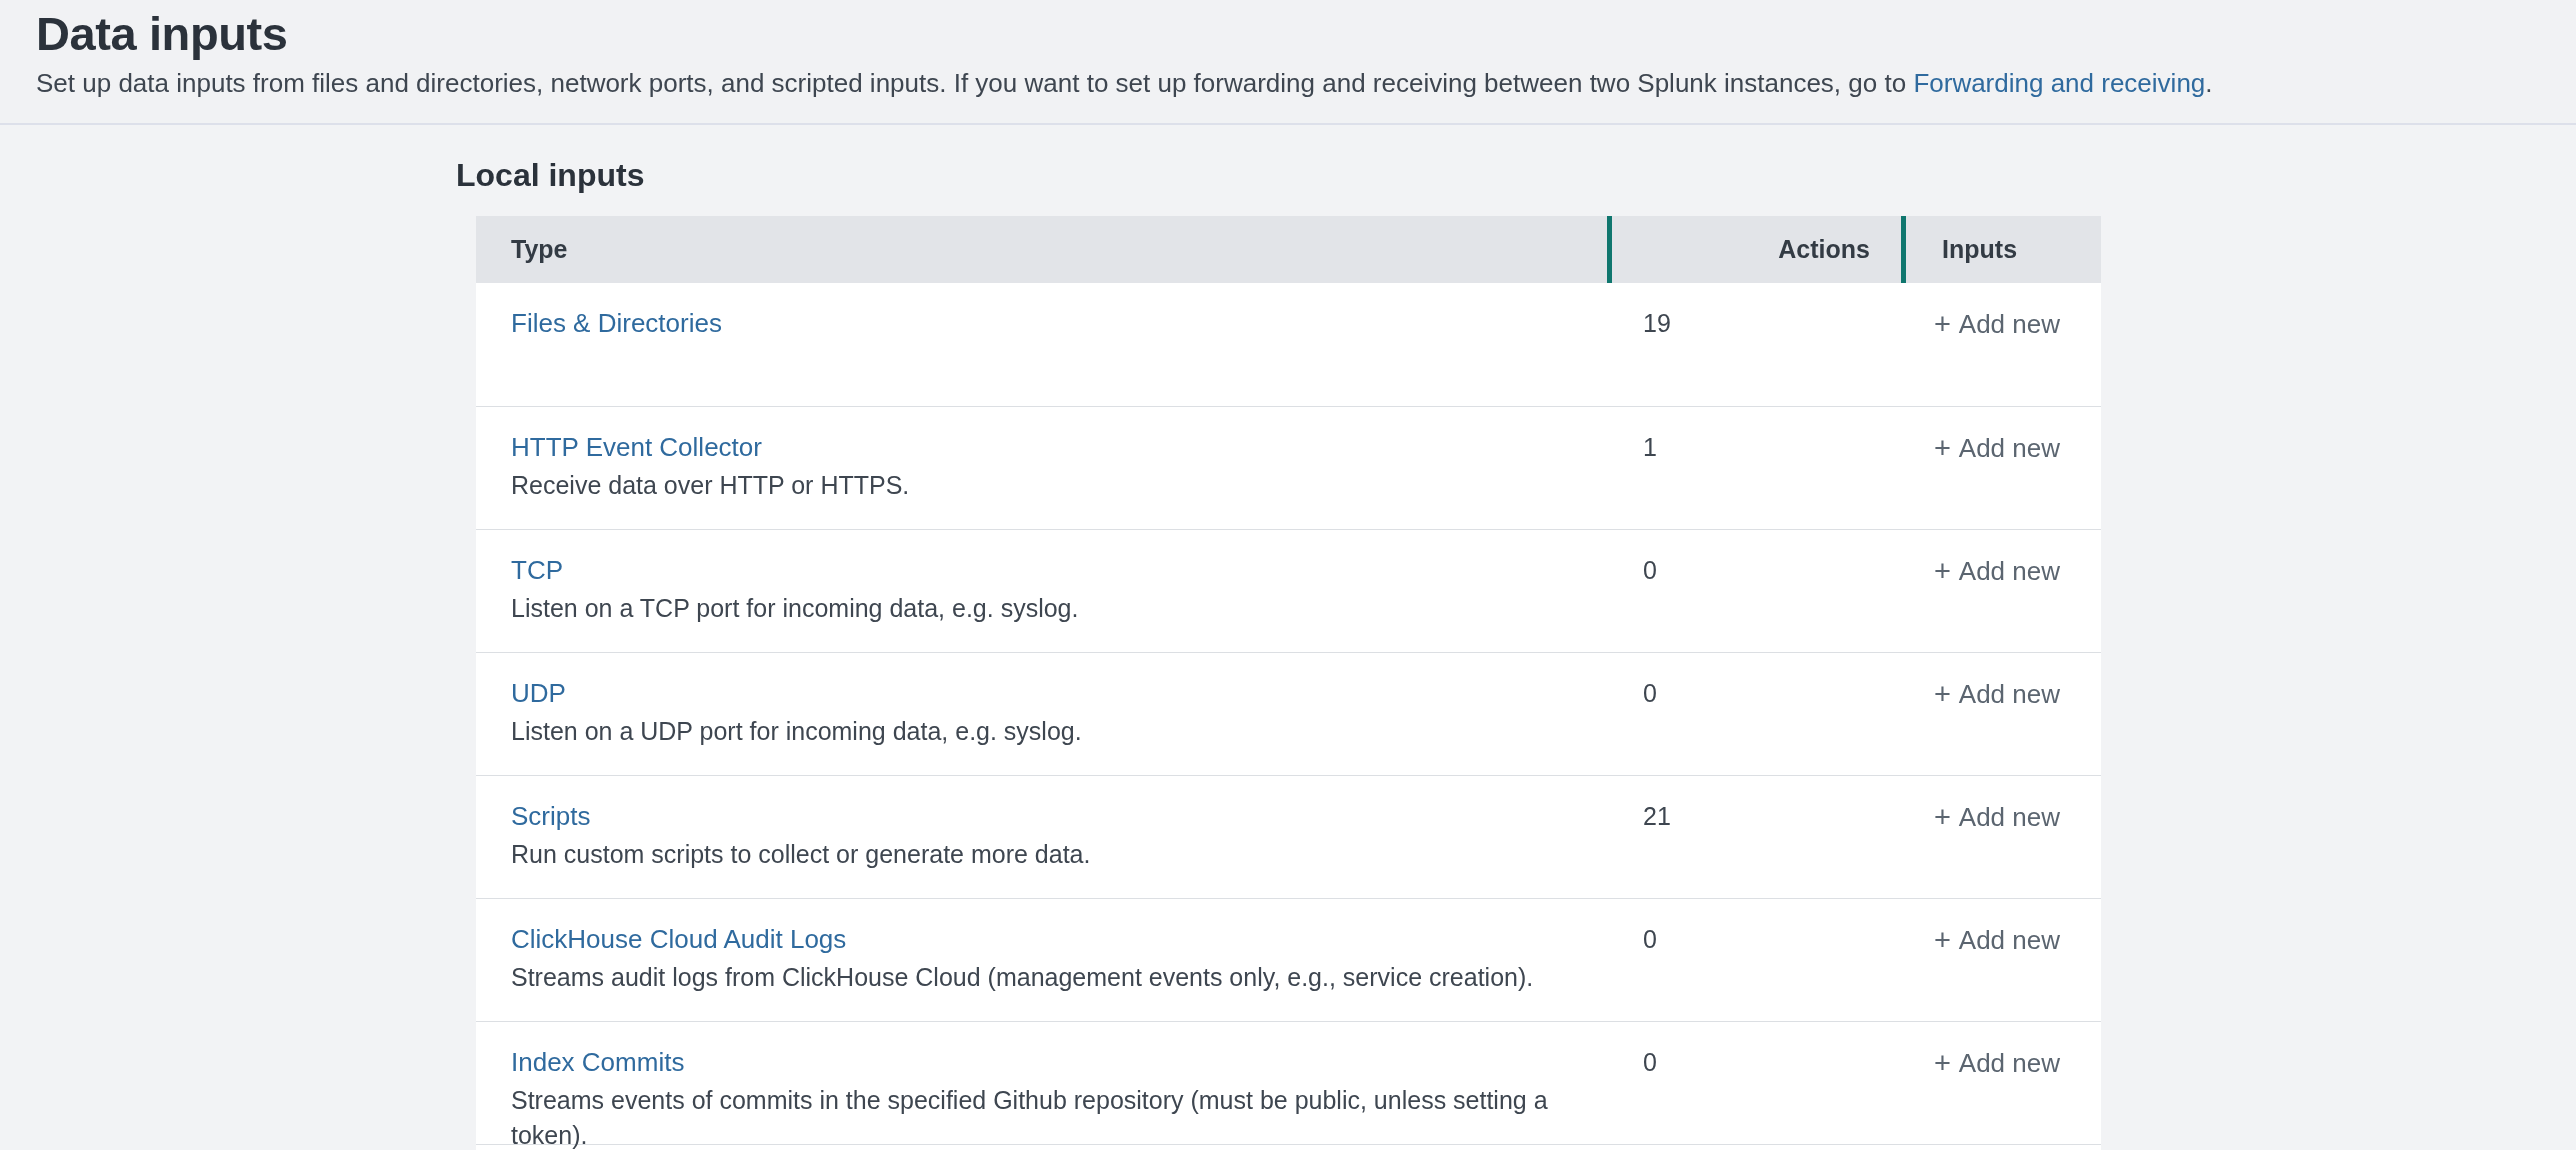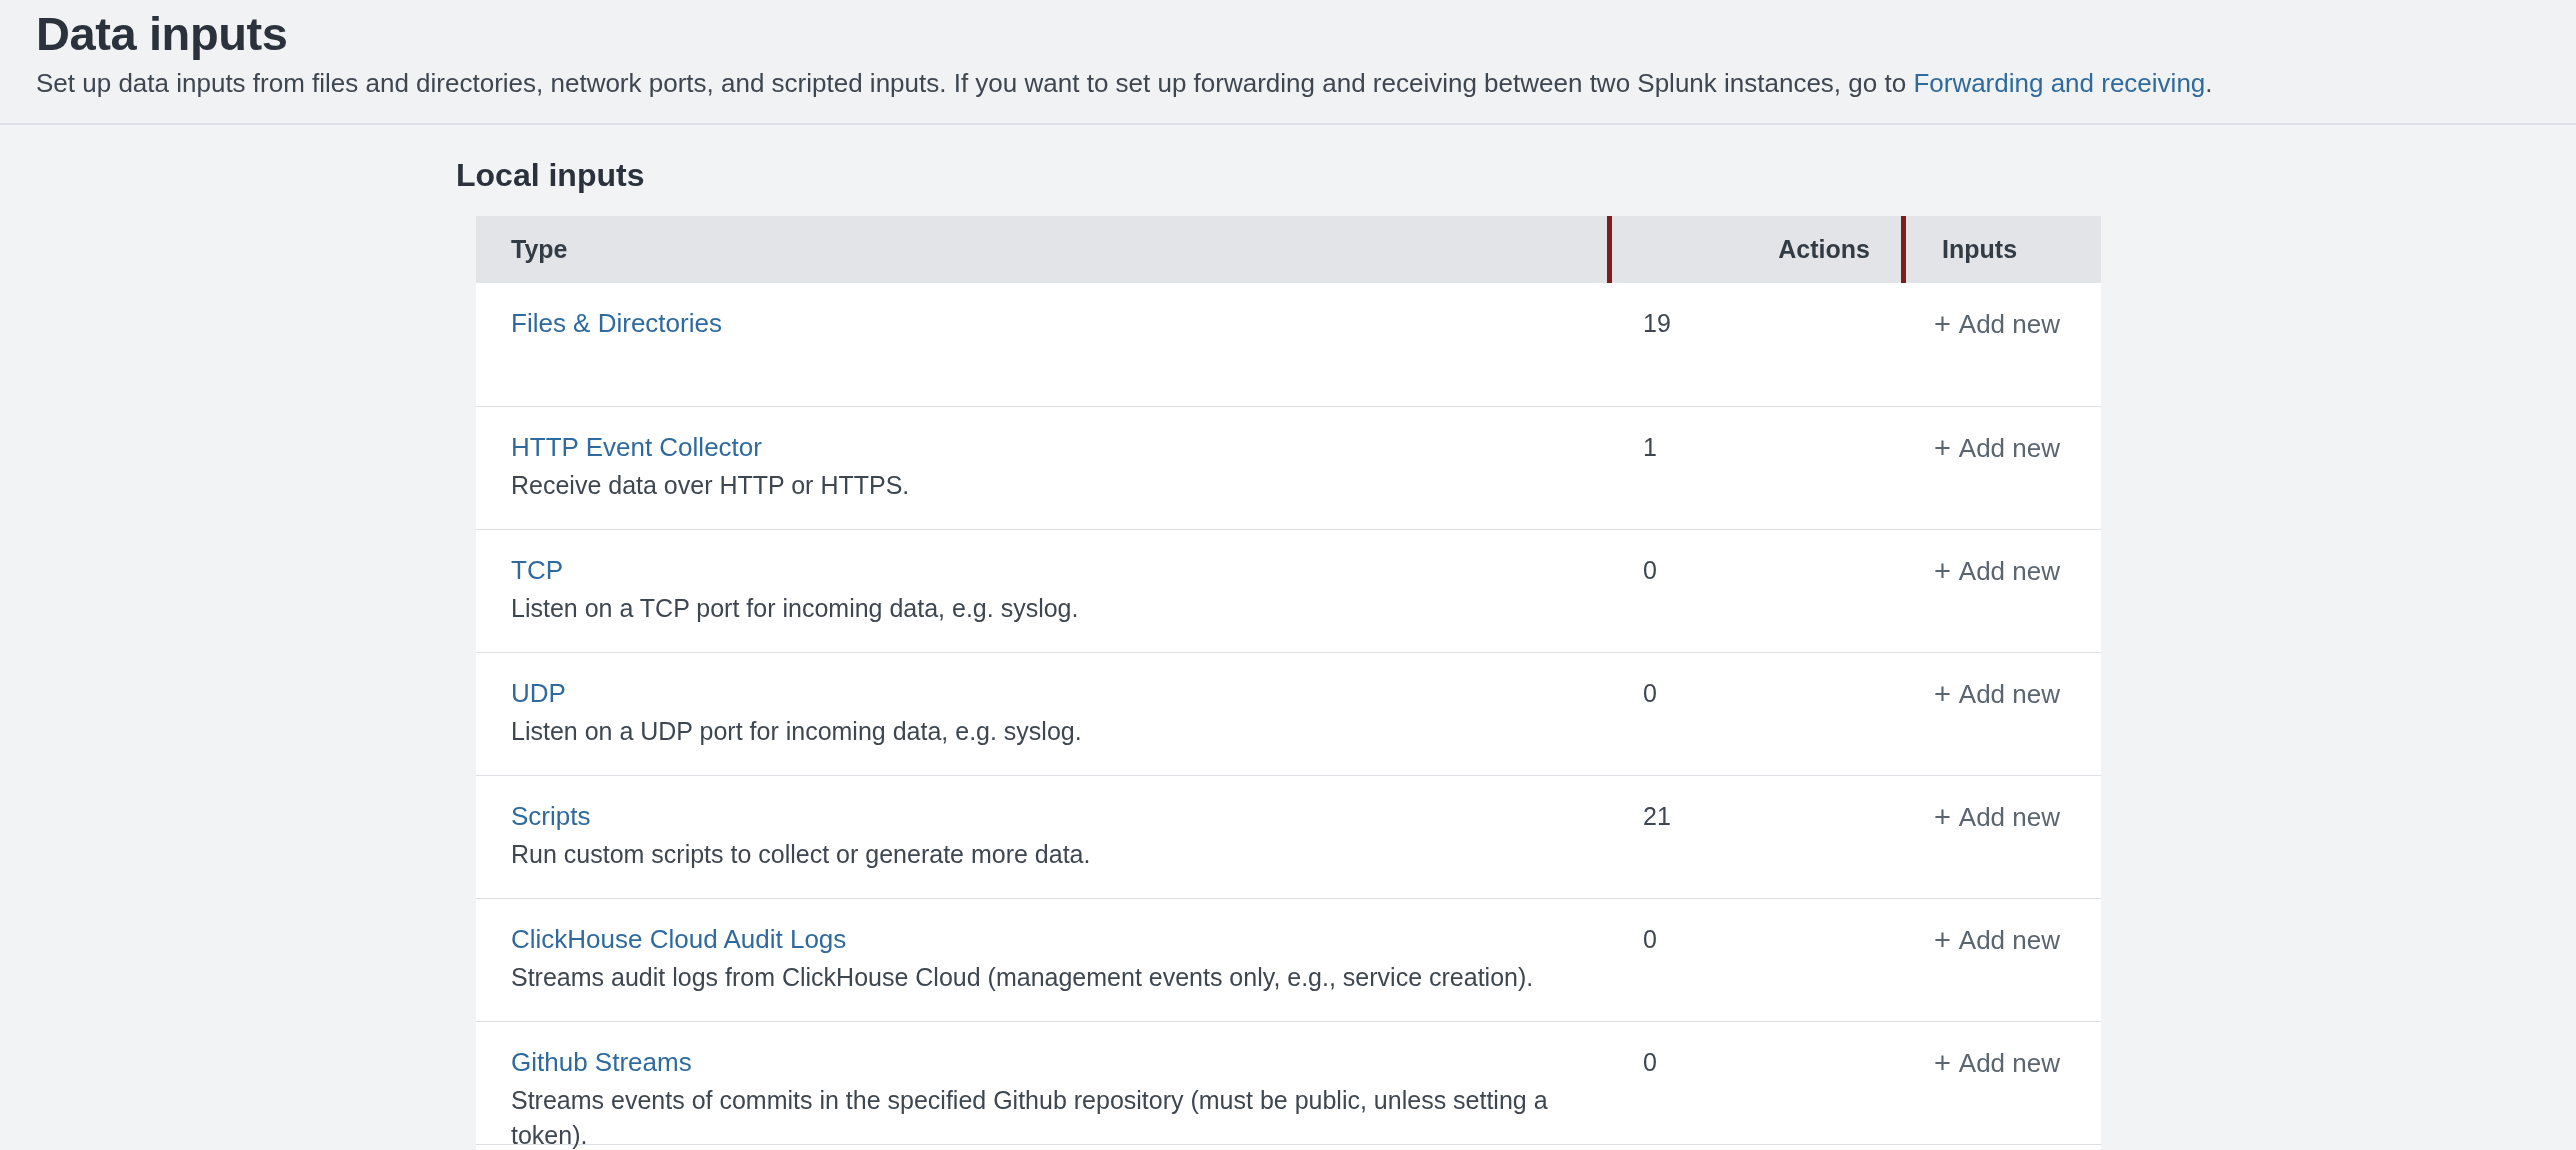--- a/index.html
+++ b/index.html
@@ -45,21 +45,21 @@
     line-height: 38px;
   }
   .inputs-table {
     margin: 22.4px 0 0 476px;
     width: 1625px;
   }
   
   .t-head {
     display: flex;
     height: 67px;
-    background: #7f1d1d;
+    background: #0f766e;
     gap: 5.2px;
   }
   .t-head .cell {
     background: #e2e4e8;
     display: flex;
     align-items: center;
     font-size: 25px;
     font-weight: 700;
     color: #333b44;
   }
@@ -210,21 +210,21 @@
     <div class="cell col-inputs">
       <span class="input-count">0</span>
     </div>
     <div class="cell col-actions">
       <a class="add-new"><span class="plus-icon">+</span><span>Add new</span></a>
     </div>
   </div>
 
   <div class="t-row">
     <div class="cell col-type">
-      <a class="type-link">Github Streams</a>
+      <a class="type-link">Index Commits</a>
       <div class="type-desc">Streams events of commits in the specified Github repository (must be public, unless setting a token).</div>
     </div>
     <div class="cell col-inputs">
       <span class="input-count">0</span>
     </div>
     <div class="cell col-actions">
       <a class="add-new"><span class="plus-icon">+</span><span>Add new</span></a>
     </div>
   </div>
 </div>

